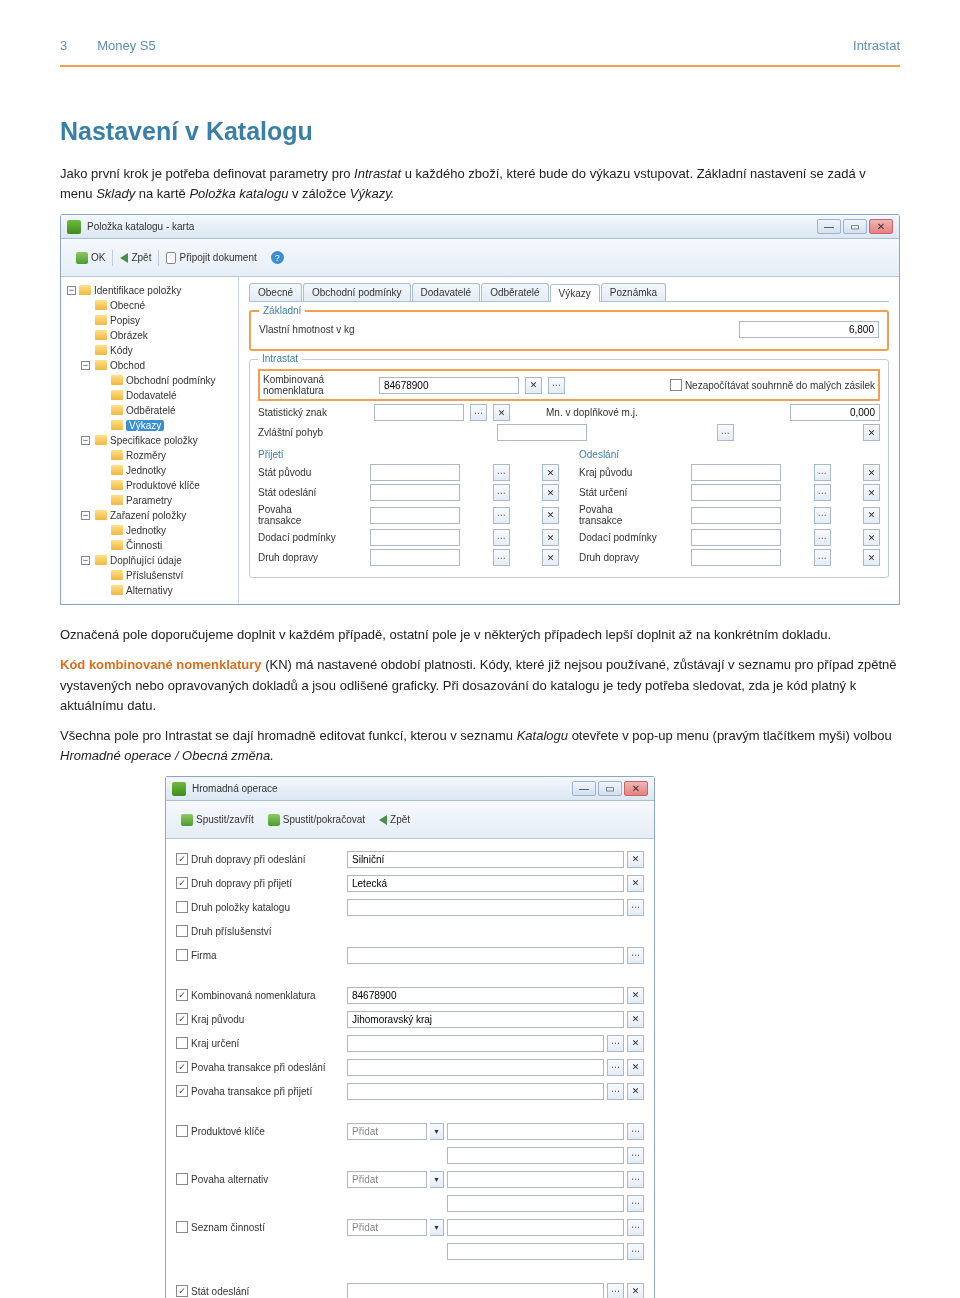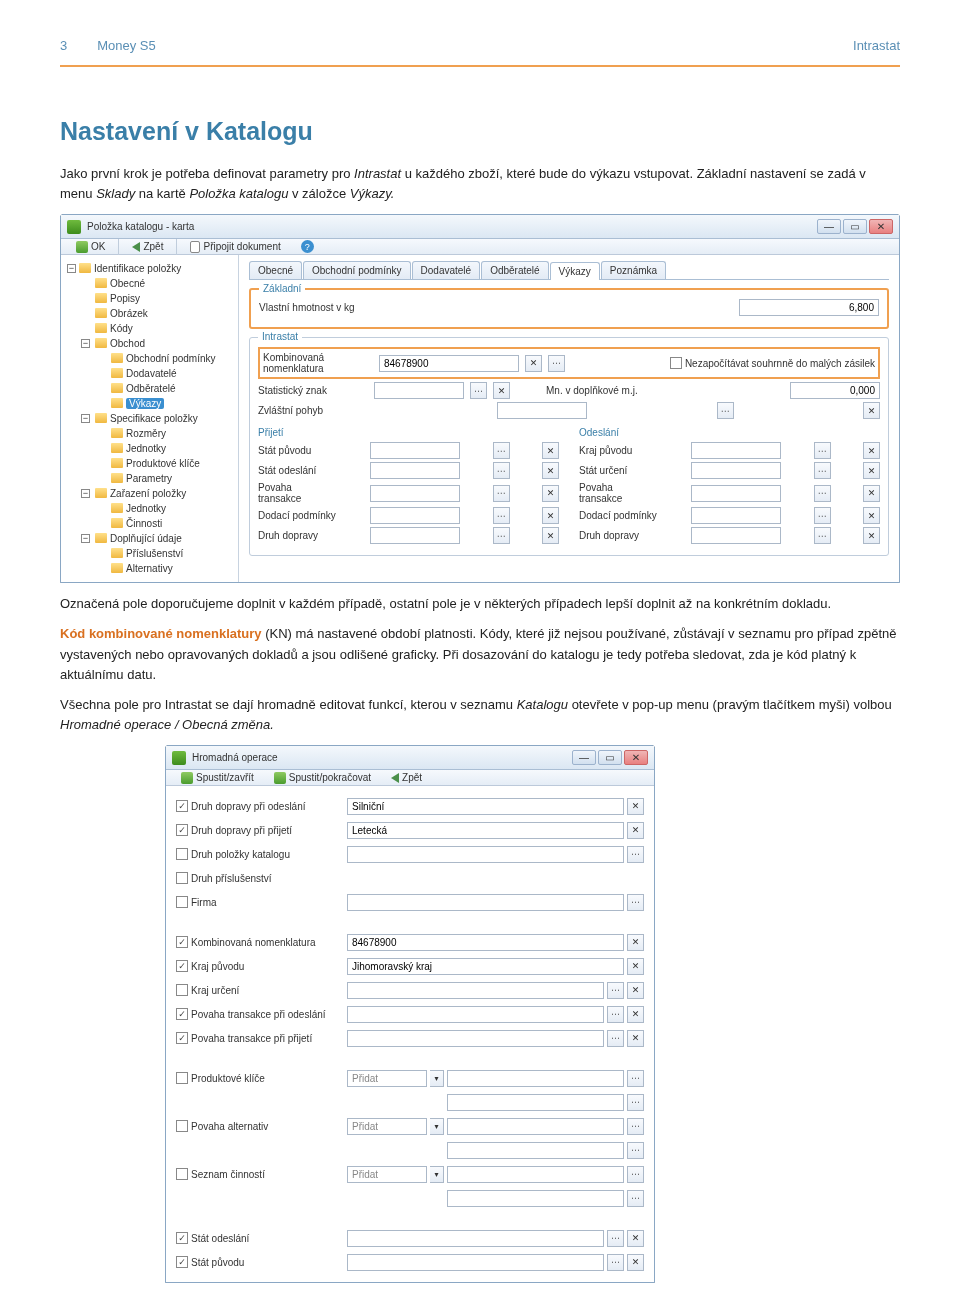--- a/index.html
+++ b/index.html
@@ -20,42 +20,42 @@
   h1 { color: #3a7fa8; font-size: 25px; font-weight: 600; margin: 0 0 18px 0; }
   .body-text { line-height: 1.55; margin: 0 0 10px 0; color: #222; font-size: 13px; }
   .emph { font-style: italic; }
   .orange { color: #d97020; font-weight: 600; }
 
   
   .win {
     border: 1px solid #8aa7c4;
     background: #000000;
     border-radius: 3px 3px 0 0;
-    margin: 8px 0 11px 0;
+    margin: 8px 0 20px 0;
     font-size: 10px;
     color: #333;
     box-shadow: inset 0 0 0 1px #fff;
   }
   .titlebar {
     background: linear-gradient(#f4f8fc, #dbe7f3);
     height: 24px;
     display: flex;
     align-items: center;
     padding: 0 6px;
     border-bottom: 1px solid #aabed4;
   }
   .titlebar .tb-title { margin-left: 6px; flex: 1; }
   .winctl { display: flex; gap: 2px; }
   .winctl span { width: 24px; height: 15px; background: linear-gradient(#f0f5fb,#d2e0ef); border: 1px solid #9cb2cd; border-radius: 2px; display:inline-flex;align-items:center;justify-content:center; font-size:10px;}
   .winctl .close { background: linear-gradient(#f0b5b5,#e88080); border-color:#c66;}
   .toolbar {
     background: linear-gradient(#f6f9fd,#e5edf6);
-    height: 16px;
+    height: 38px;
     display: flex; align-items: center;
-    padding: 0 8px; gap: 6px;
+    padding: 0 8px; 
     border-bottom: 1px solid #bcc9da;
   }
   .tb-btn { display:inline-flex; align-items:center; gap:3px; padding: 2px 6px; border:1px solid transparent; border-radius:3px; }
   .tb-sep { width:1px; height:16px; background:#c0cddc; }
   .ico { display:inline-block; width:12px; height:12px; border-radius:2px; }
   .ico-ok { background: linear-gradient(#8fca62,#4a9c2e); }
   .ico-back { width:0;height:0;border-top:5px solid transparent;border-bottom:5px solid transparent;border-right:8px solid #4a8f4a; }
   .ico-doc { background:#fff; border:1px solid #888; width:10px;height:12px; }
   .ico-help { background:#3b8fd0; border-radius:50%; color:#fff; display:inline-flex;align-items:center;justify-content:center; font-size:9px; width:13px;height:13px;}
   .ico-app { width:14px;height:14px; background: linear-gradient(#6fbb3e,#3d8c1c); border-radius:2px; }

